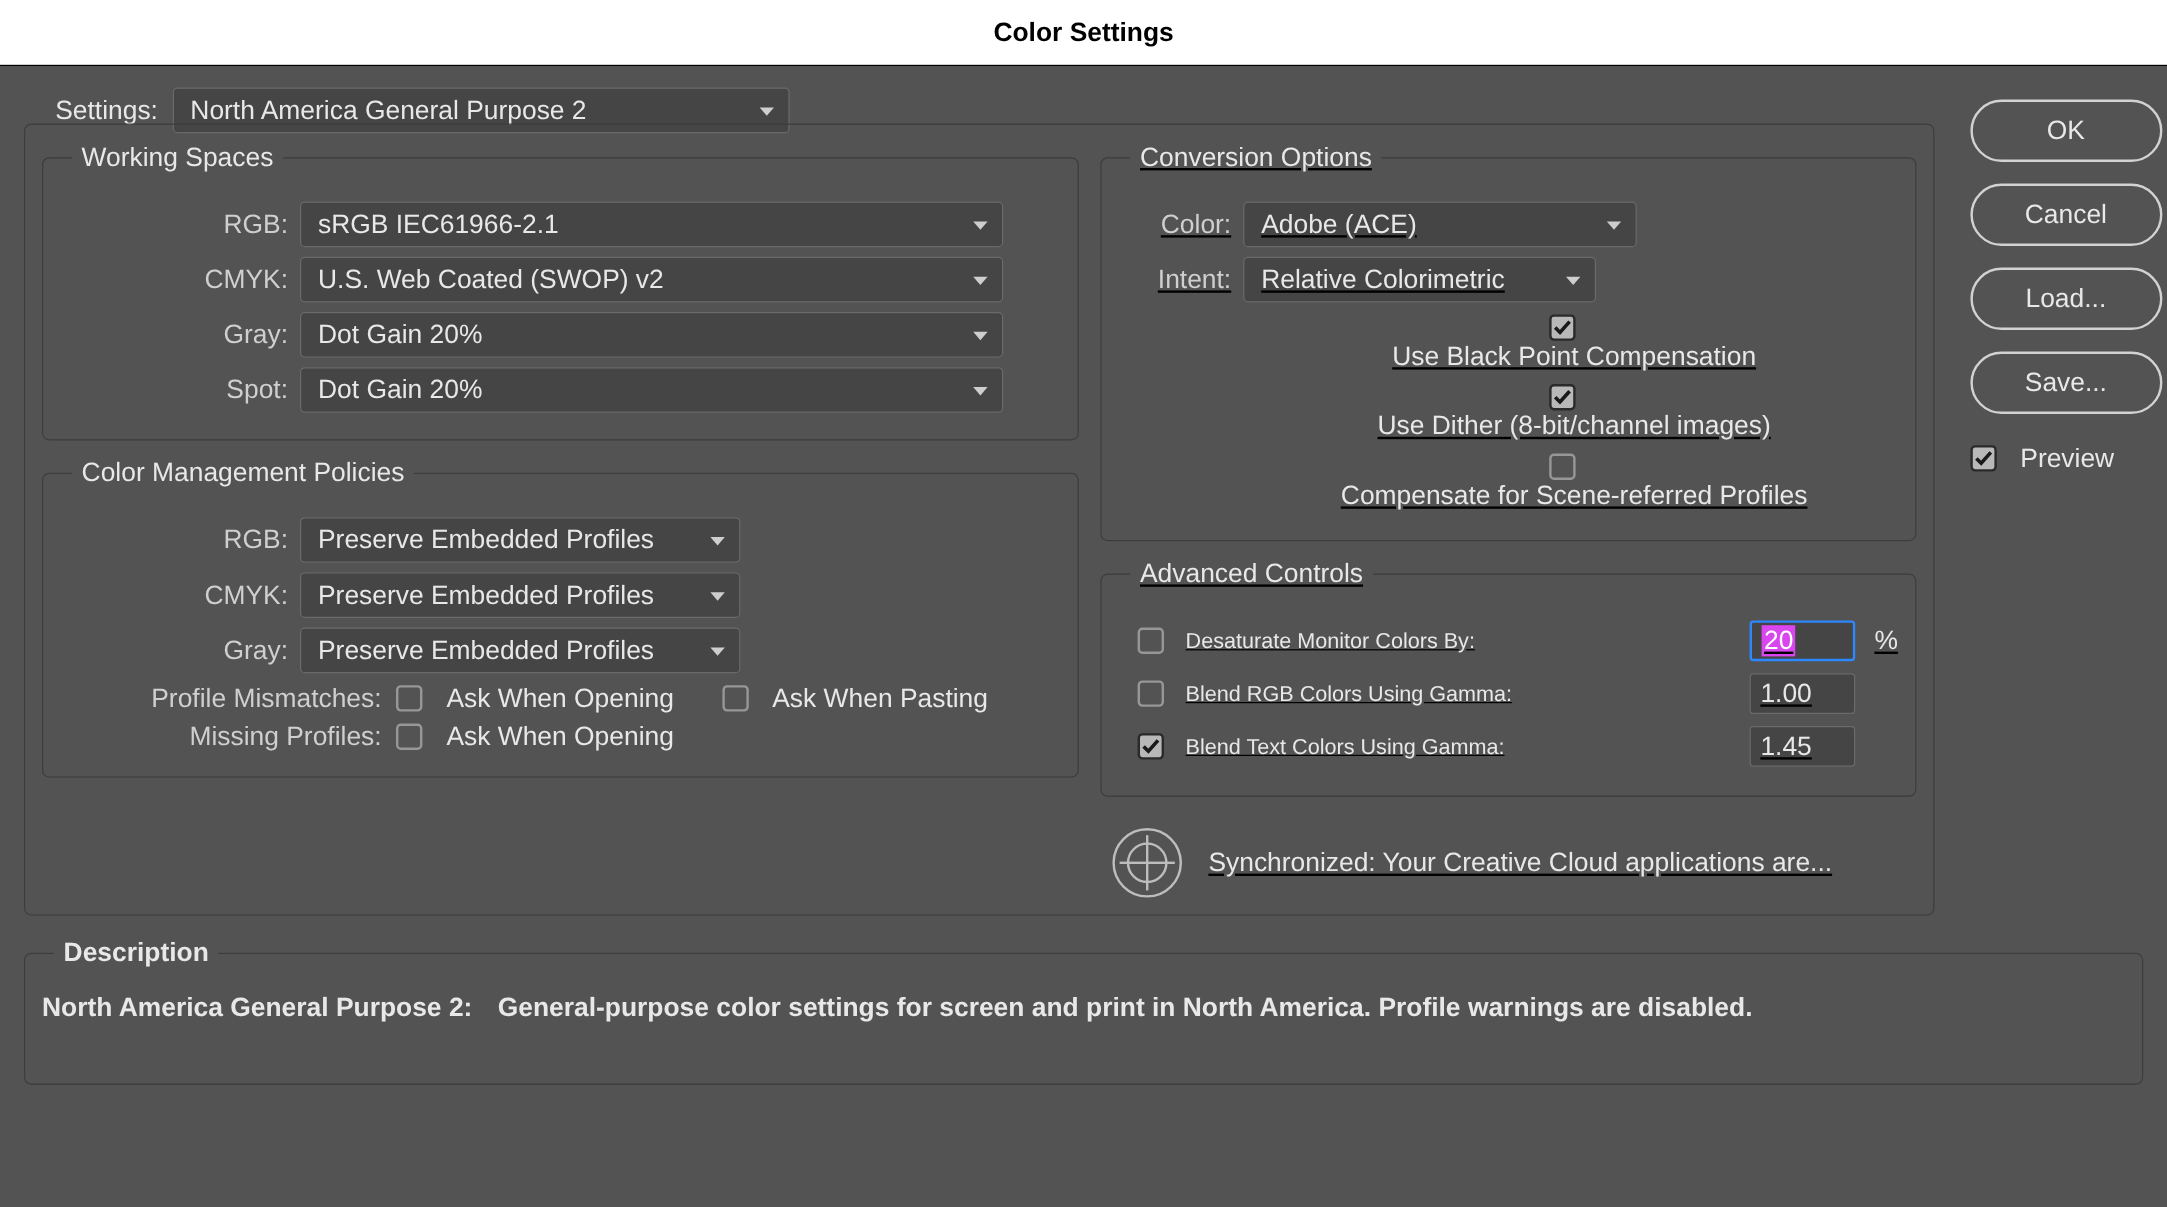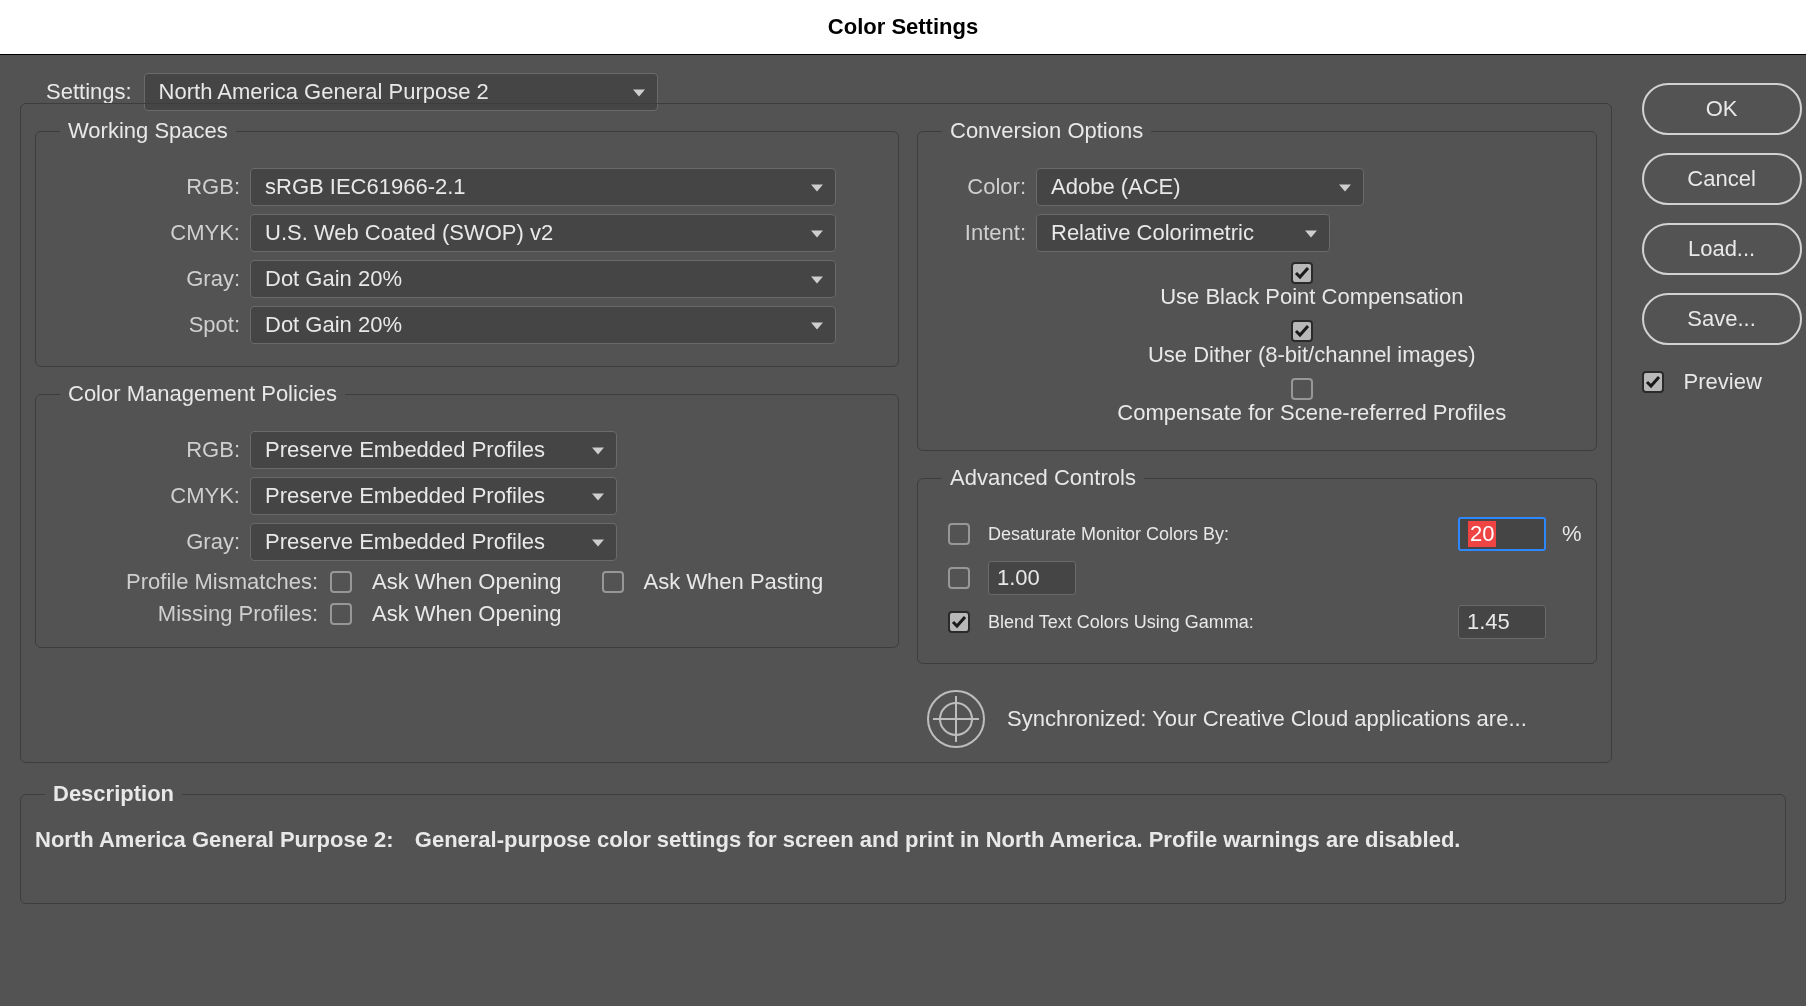--- a/index.html
+++ b/index.html
@@ -58,20 +58,21 @@
   }
   .two-cols {
     display: flex;
     gap: 18px;
   }
   .col-left {
     flex: 0 0 864px;
   }
   .col-right {
     flex: 1;
+    text-decoration: underline;
   }
   fieldset.group {
     border: 1px solid #3d3d3d;
     border-radius: 6px;
     padding: 16px 14px 14px 14px;
     margin-bottom: 14px;
     position: relative;
   }
   fieldset.group legend {
     color: #e8e8e8;
@@ -186,21 +187,21 @@
     color:#e8e8e8;
     font-size:22px;
     padding: 0 8px;
     display:flex;
     align-items:center;
   }
   .num-input.focused {
     border: 2px solid #2d87ff;
   }
   .num-input .seltext {
-    background: #ef4444;
+    background: #d946ef;
     color: #fff;
     padding: 0 2px;
   }
   .percent { color:#e8e8e8; font-size:22px; margin-left: 16px; }
   .sync-row {
     display:flex;
     align-items:center;
     gap: 22px;
     padding: 12px 10px 6px 10px;
   }
@@ -407,20 +408,21 @@
             <div class="adv-row">
               <div class="checkbox unchecked"></div>
               <span class="adv-label">Desaturate Monitor Colors By:</span>
               <div class="num-input focused">
                 <span class="seltext">20</span>
               </div>
               <span class="percent">%</span>
             </div>
             <div class="adv-row">
               <div class="checkbox unchecked"></div>
+              <span class="adv-label">Blend RGB Colors Using Gamma:</span>
               <div class="num-input">
                 <span>1.00</span>
               </div>
             </div>
             <div class="adv-row">
               <div class="checkbox checked">
                 <svg viewBox="0 0 16 16">
                     <path d="M2 8 L6 12 L14 3" stroke="#1a1a1a" stroke-width="3" fill="none"></path>
                   </svg>
               </div>

